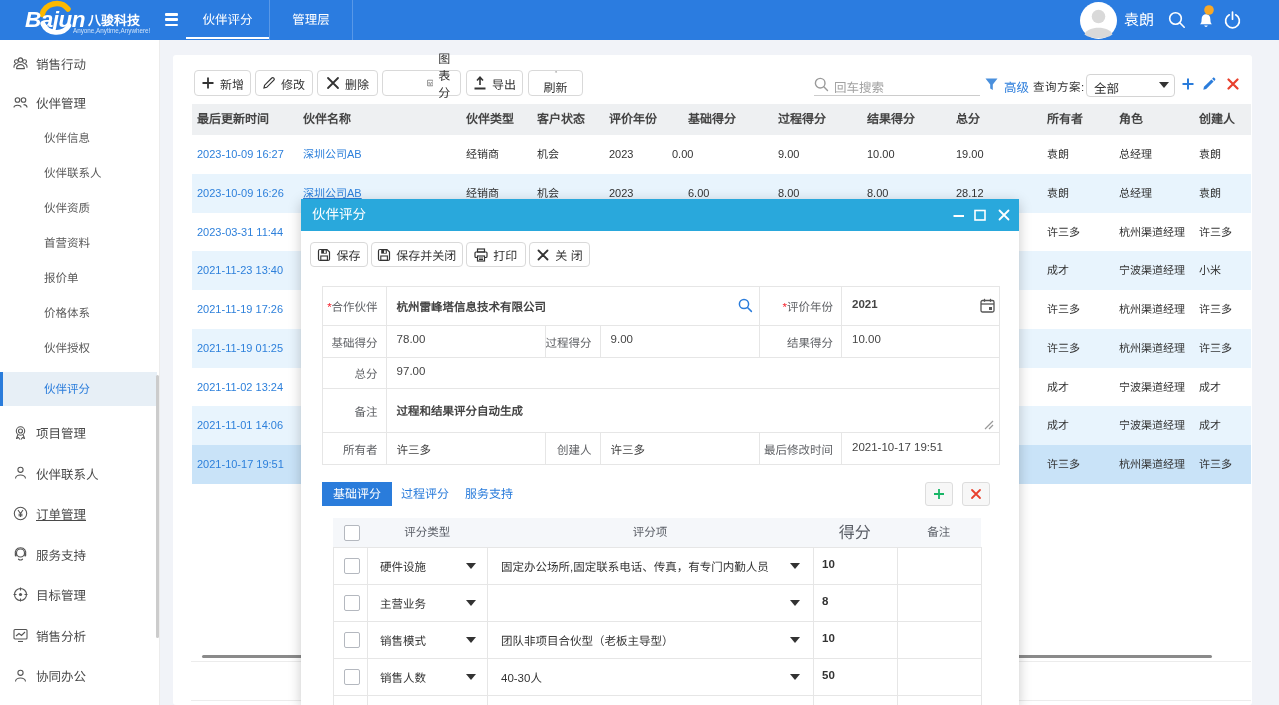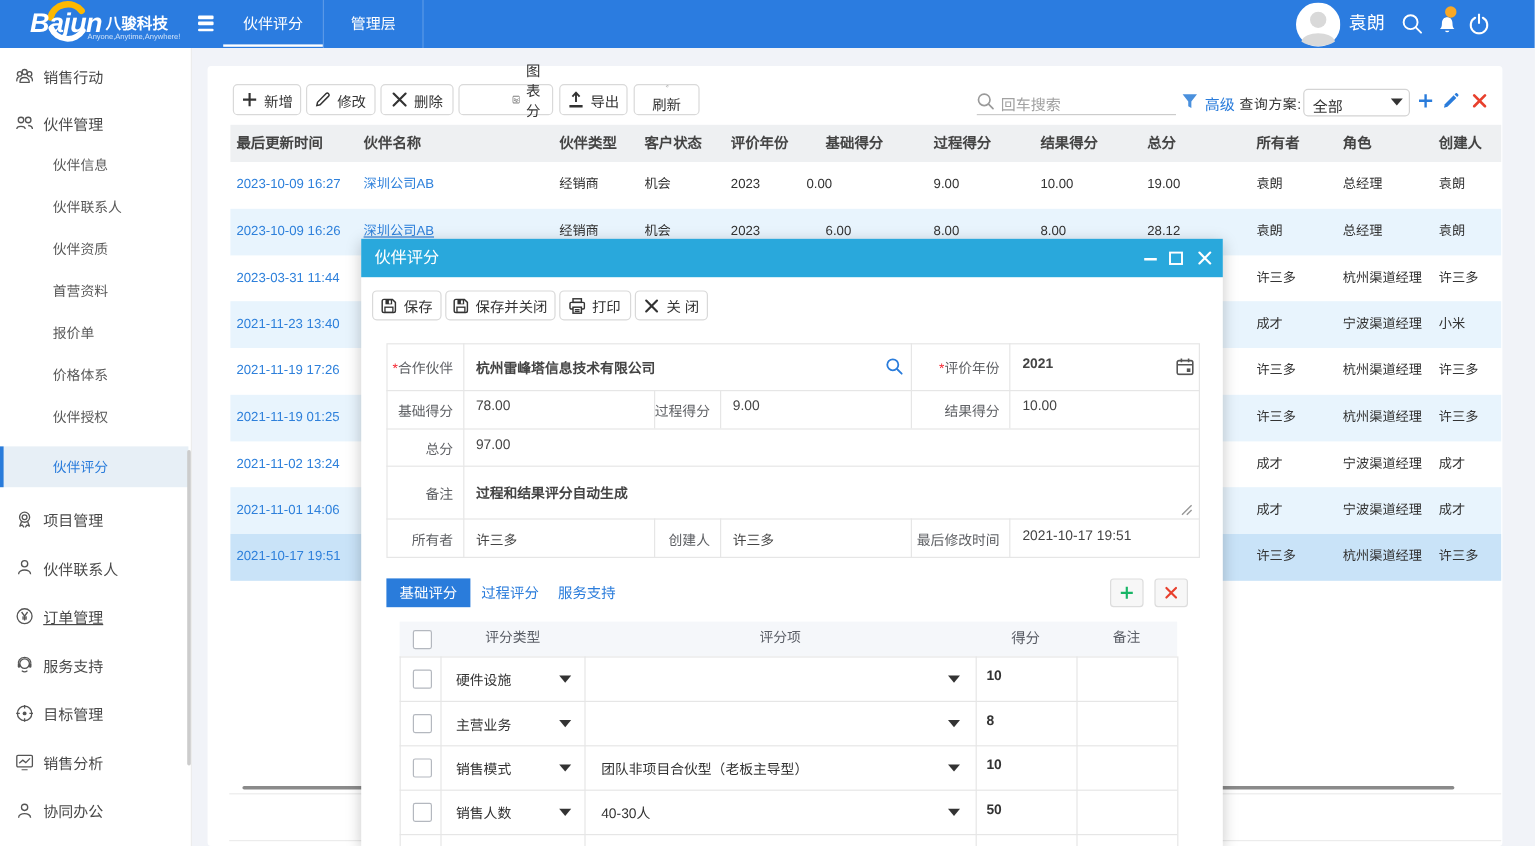--- a/index.html
+++ b/index.html
@@ -463,25 +463,26 @@
 <div class="vline" style="left:511.8px;top:348px;height:158px;"></div>
 <div class="vline" style="left:595.6px;top:348px;height:158px;"></div>
 <div class="hline" style="left:32px;top:348px;width:648px;"></div>
 <div class="hline" style="left:32px;top:385px;width:648px;"></div>
 <div class="hline" style="left:32px;top:422px;width:648px;"></div>
 <div class="hline" style="left:32px;top:459px;width:648px;"></div>
 <div class="hline" style="left:32px;top:496px;width:648px;"></div>
 <div class="cbx" style="left:43px;top:326px;"></div>
 <div class="abs" style="left:86.35px;top:319px;width:80px;height:29px;line-height:29px;text-align:center;font-size:11.5px;color:#5a5e66;">评分类型</div>
 <div class="abs" style="left:309.1px;top:319px;width:80px;height:29px;line-height:29px;text-align:center;font-size:11.5px;color:#5a5e66;">评分项</div>
-<div class="abs" style="left:513.7px;top:319px;width:80px;height:29px;line-height:29px;text-align:center;font-size:12px;color:#5a5e66;">得分</div>
+<div class="abs" style="left:513.7px;top:319px;width:80px;height:29px;line-height:29px;text-align:center;font-size:16px;color:#5a5e66;">得分</div>
 <div class="abs" style="left:597.8px;top:319px;width:80px;height:29px;line-height:29px;text-align:center;font-size:11.5px;color:#5a5e66;">备注</div>
 <div class="cbx" style="left:43px;top:358.5px;"></div>
 <div class="itd" style="left:79px;top:358.5px;">硬件设施</div>
 <div class="abs" style="left:165px;top:363.5px;width:0;height:0;border-left:5px solid transparent;border-right:5px solid transparent;border-top:6px solid #333;"></div>
+<div class="itd" style="left:200px;top:358.5px;">固定办公场所,固定联系电话、传真，有专门内勤人员</div>
 <div class="abs" style="left:489px;top:363.5px;width:0;height:0;border-left:5px solid transparent;border-right:5px solid transparent;border-top:6px solid #333;"></div>
 <div class="itd" style="left:521px;top:358.5px;font-weight:bold;">10</div>
 <div class="cbx" style="left:43px;top:395.5px;"></div>
 <div class="itd" style="left:79px;top:395.5px;">主营业务</div>
 <div class="abs" style="left:165px;top:400.5px;width:0;height:0;border-left:5px solid transparent;border-right:5px solid transparent;border-top:6px solid #333;"></div>
 <div class="abs" style="left:489px;top:400.5px;width:0;height:0;border-left:5px solid transparent;border-right:5px solid transparent;border-top:6px solid #333;"></div>
 <div class="itd" style="left:521px;top:395.5px;font-weight:bold;">8</div>
 <div class="cbx" style="left:43px;top:432.5px;"></div>
 <div class="itd" style="left:79px;top:432.5px;">销售模式</div>
 <div class="abs" style="left:165px;top:437.5px;width:0;height:0;border-left:5px solid transparent;border-right:5px solid transparent;border-top:6px solid #333;"></div>

